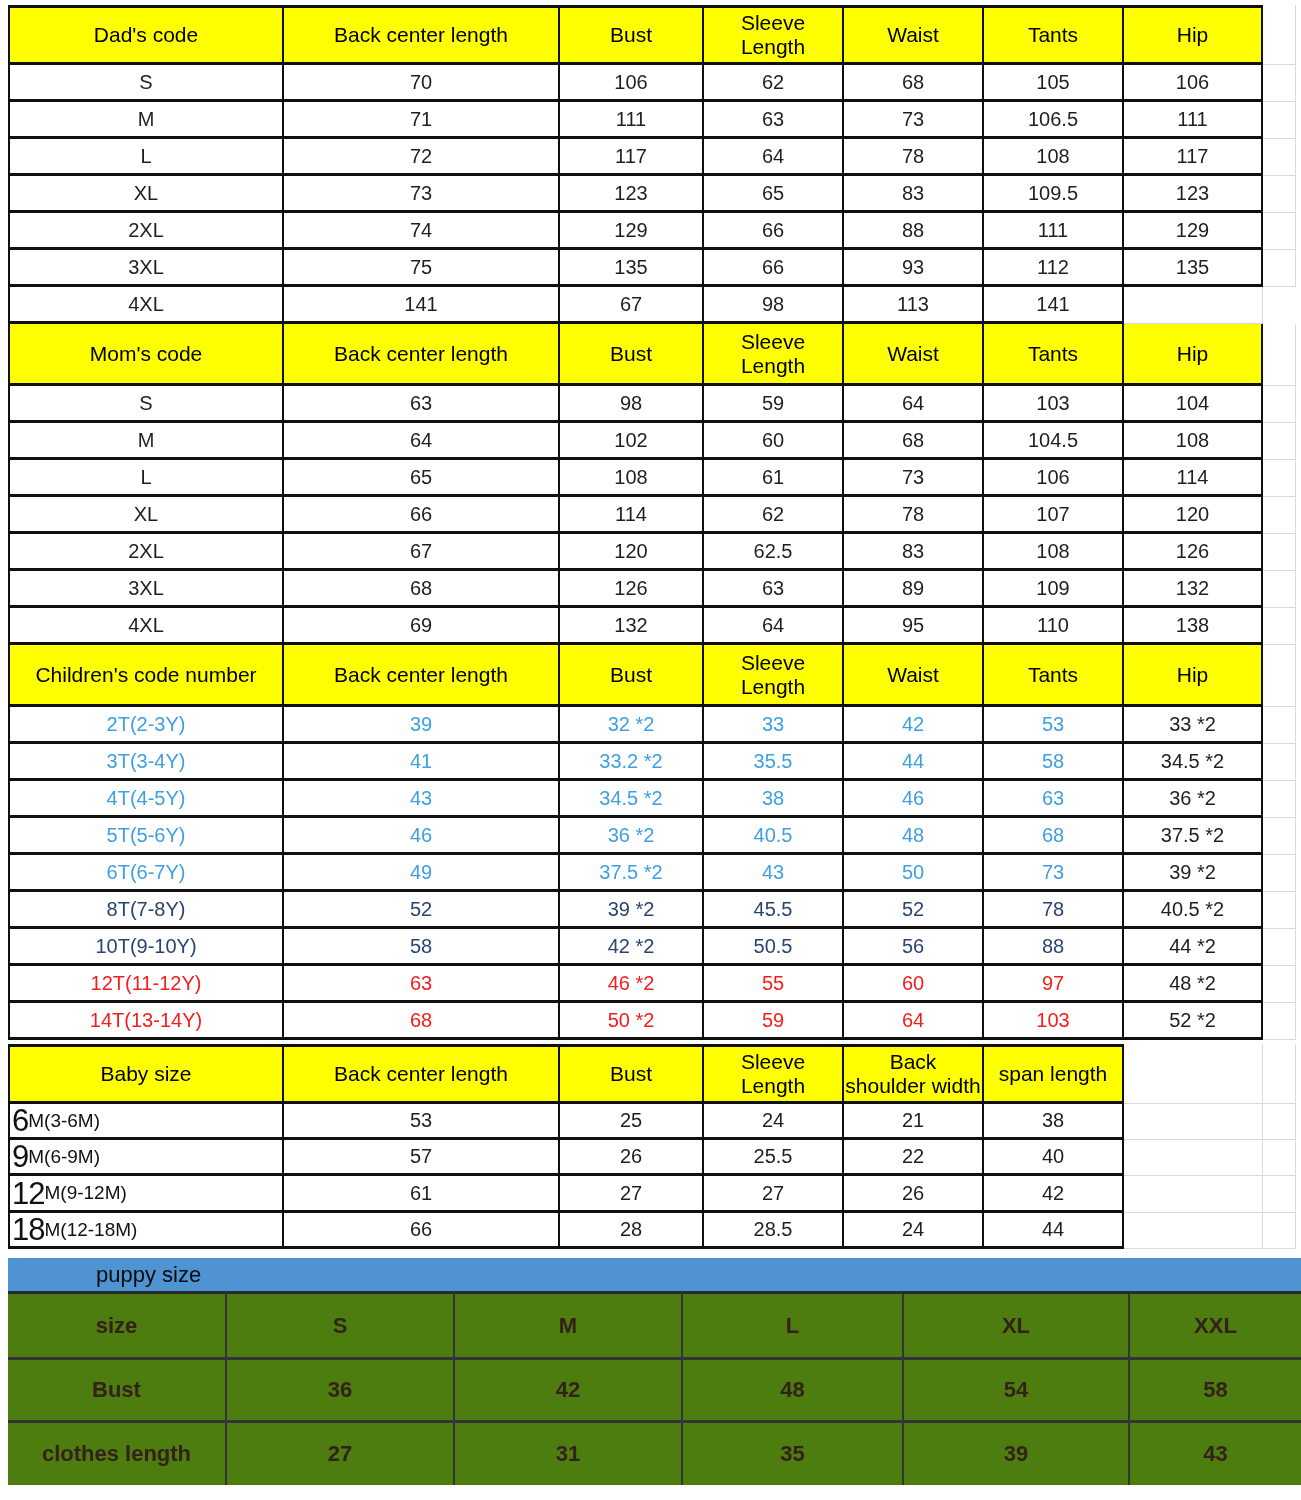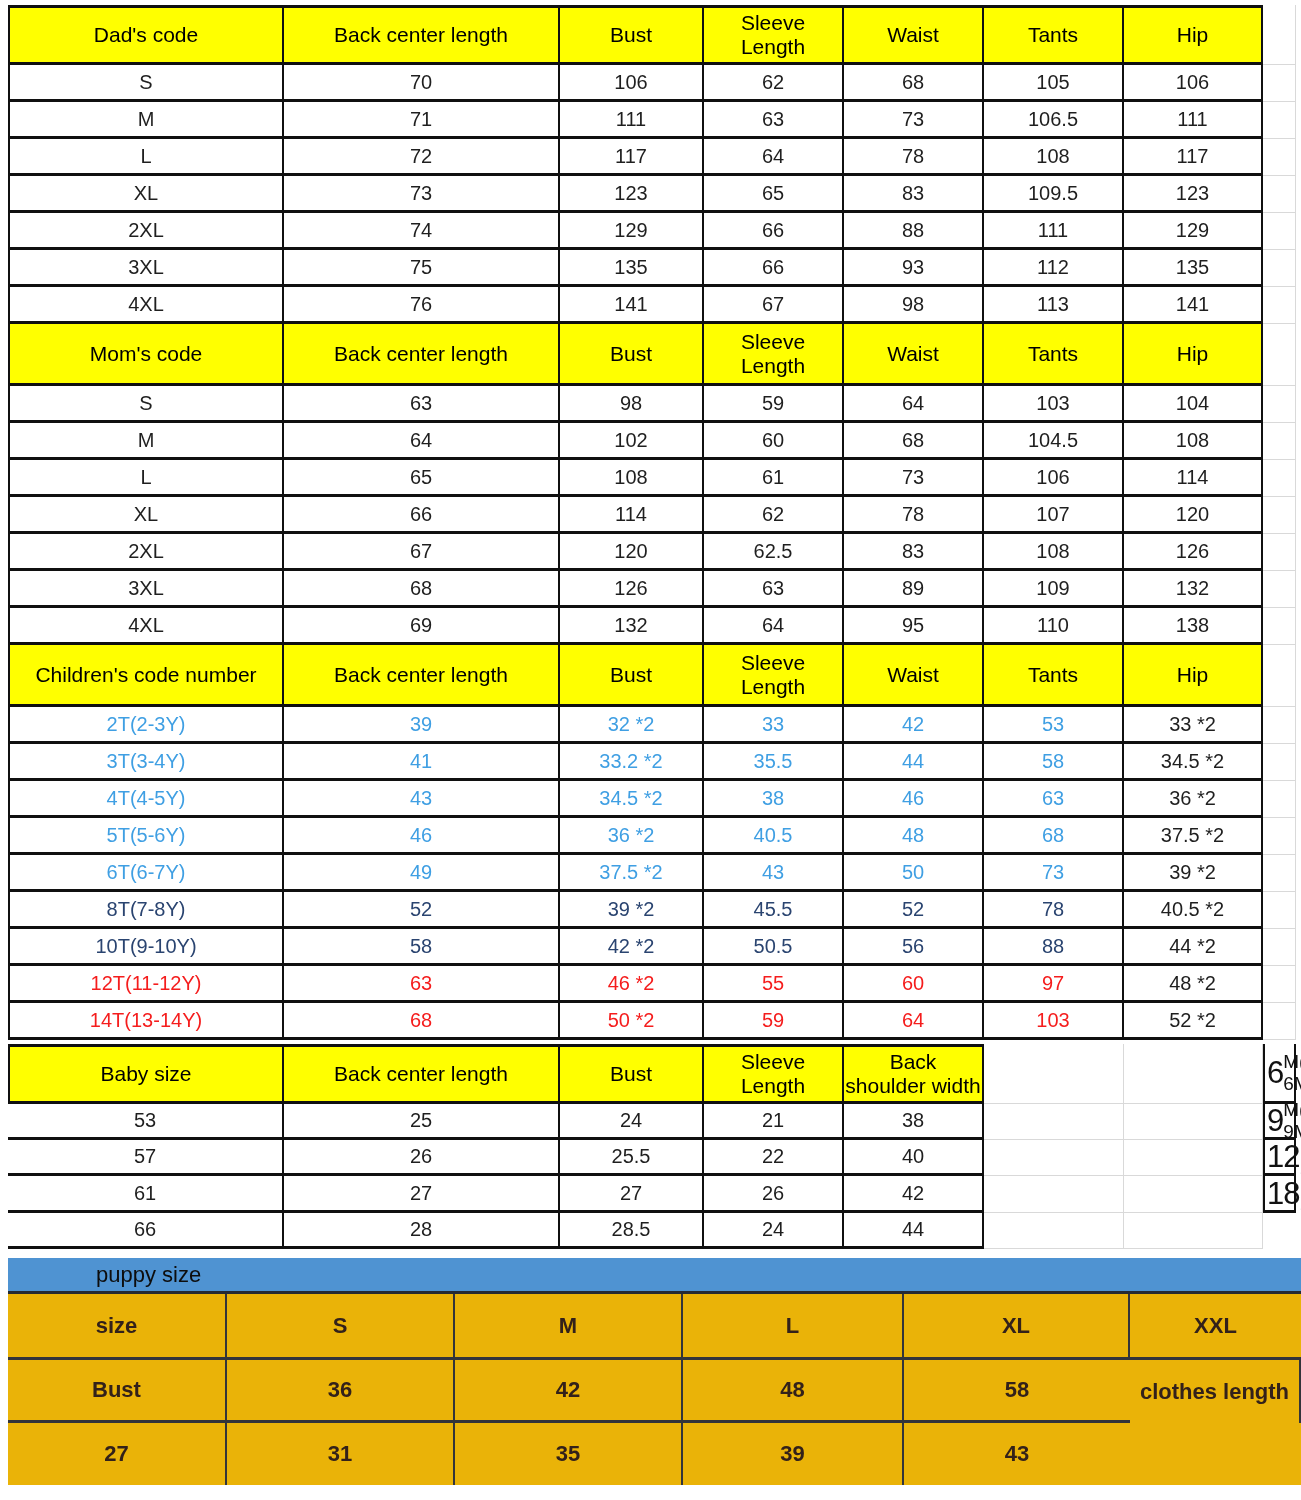--- a/index.html
+++ b/index.html
@@ -26,21 +26,21 @@
   .c-navy{color:#2a4470;}
   .c-red{color:#f51d1d;}
   .strip{box-sizing:border-box;background:#fff;
     border-right:1px solid #d9d9d9;border-bottom:1px solid #d9d9d9;}
   .baby-label{justify-content:flex-start;padding-left:2px;font-size:19px;color:#111;}
   .baby-label .big{font-size:31px;line-height:1;letter-spacing:-1px;}
   .puppy-bar{margin-left:8px;margin-top:9px;width:1293px;height:36px;
     box-sizing:border-box;background:#4f93d2;border-bottom:3px solid #252a33;
     display:flex;align-items:center;}
   .puppy-bar span{margin-left:88px;font-size:22px;color:#0d0d0d;}
-  .puppy-grid{display:grid;margin-left:8px;background:#eab308;
+  .puppy-grid{display:grid;margin-left:8px;background:#4d7c0f;
     grid-template-columns:219px 228px 228px 221px 226px 171px;
     grid-template-rows:66px 63px 62px;}
   .pcell{box-sizing:border-box;display:flex;align-items:center;justify-content:center;
     font-size:22px;font-weight:600;color:#33211a;
     border-right:2px solid #33343a;border-bottom:3px solid #33343a;}
   .pcell.no-r{border-right:none;}
   .pcell.no-b{border-bottom:none;}
 </style>
 </head>
 <body>
@@ -98,21 +98,20 @@
       <div class="strip"></div>
       <div class="val tcell first-col">3XL</div>
       <div class="val tcell">75</div>
       <div class="val tcell">135</div>
       <div class="val tcell">66</div>
       <div class="val tcell">93</div>
       <div class="val tcell">112</div>
       <div class="val tcell">135</div>
       <div class="strip"></div>
       <div class="val tcell first-col">4XL</div>
-      <div class="val tcell">76</div>
       <div class="val tcell">141</div>
       <div class="val tcell">67</div>
       <div class="val tcell">98</div>
       <div class="val tcell">113</div>
       <div class="val tcell">141</div>
       <div class="strip"></div>
     </div>
   <div id="mom-grid" class="main-grid">
       <div class="hd tcell first-col">Mom's code</div>
       <div class="hd tcell">Back center length</div>
@@ -264,20 +263,21 @@
       <div class="strip"></div>
     </div>
   <div id="baby-grid" class="main-grid">
       <div class="hd tcell first-col topb">Baby size</div>
       <div class="hd tcell topb">Back center length</div>
       <div class="hd tcell topb">Bust</div>
       <div class="hd tcell topb">Sleeve
 Length</div>
       <div class="hd tcell topb">Back
 shoulder width</div>
+      <div class="hd tcell topb">span length</div>
       <div class="strip"></div>
       <div class="strip"></div>
       <div class="val tcell first-col baby-label">
         <span class="big">6</span>
         <span>M(3-6M)</span>
       </div>
       <div class="val tcell">53</div>
       <div class="val tcell">25</div>
       <div class="val tcell">24</div>
       <div class="val tcell">21</div>
@@ -326,20 +326,21 @@
       <div class="pcell">size</div>
       <div class="pcell">S</div>
       <div class="pcell">M</div>
       <div class="pcell">L</div>
       <div class="pcell">XL</div>
       <div class="pcell no-r">XXL</div>
       <div class="pcell">Bust</div>
       <div class="pcell">36</div>
       <div class="pcell">42</div>
       <div class="pcell">48</div>
+      <div class="pcell">54</div>
       <div class="pcell no-r">58</div>
       <div class="pcell no-b">clothes length</div>
       <div class="pcell no-b">27</div>
       <div class="pcell no-b">31</div>
       <div class="pcell no-b">35</div>
       <div class="pcell no-b">39</div>
       <div class="pcell no-b no-r">43</div>
     </div>
 </div>
 

